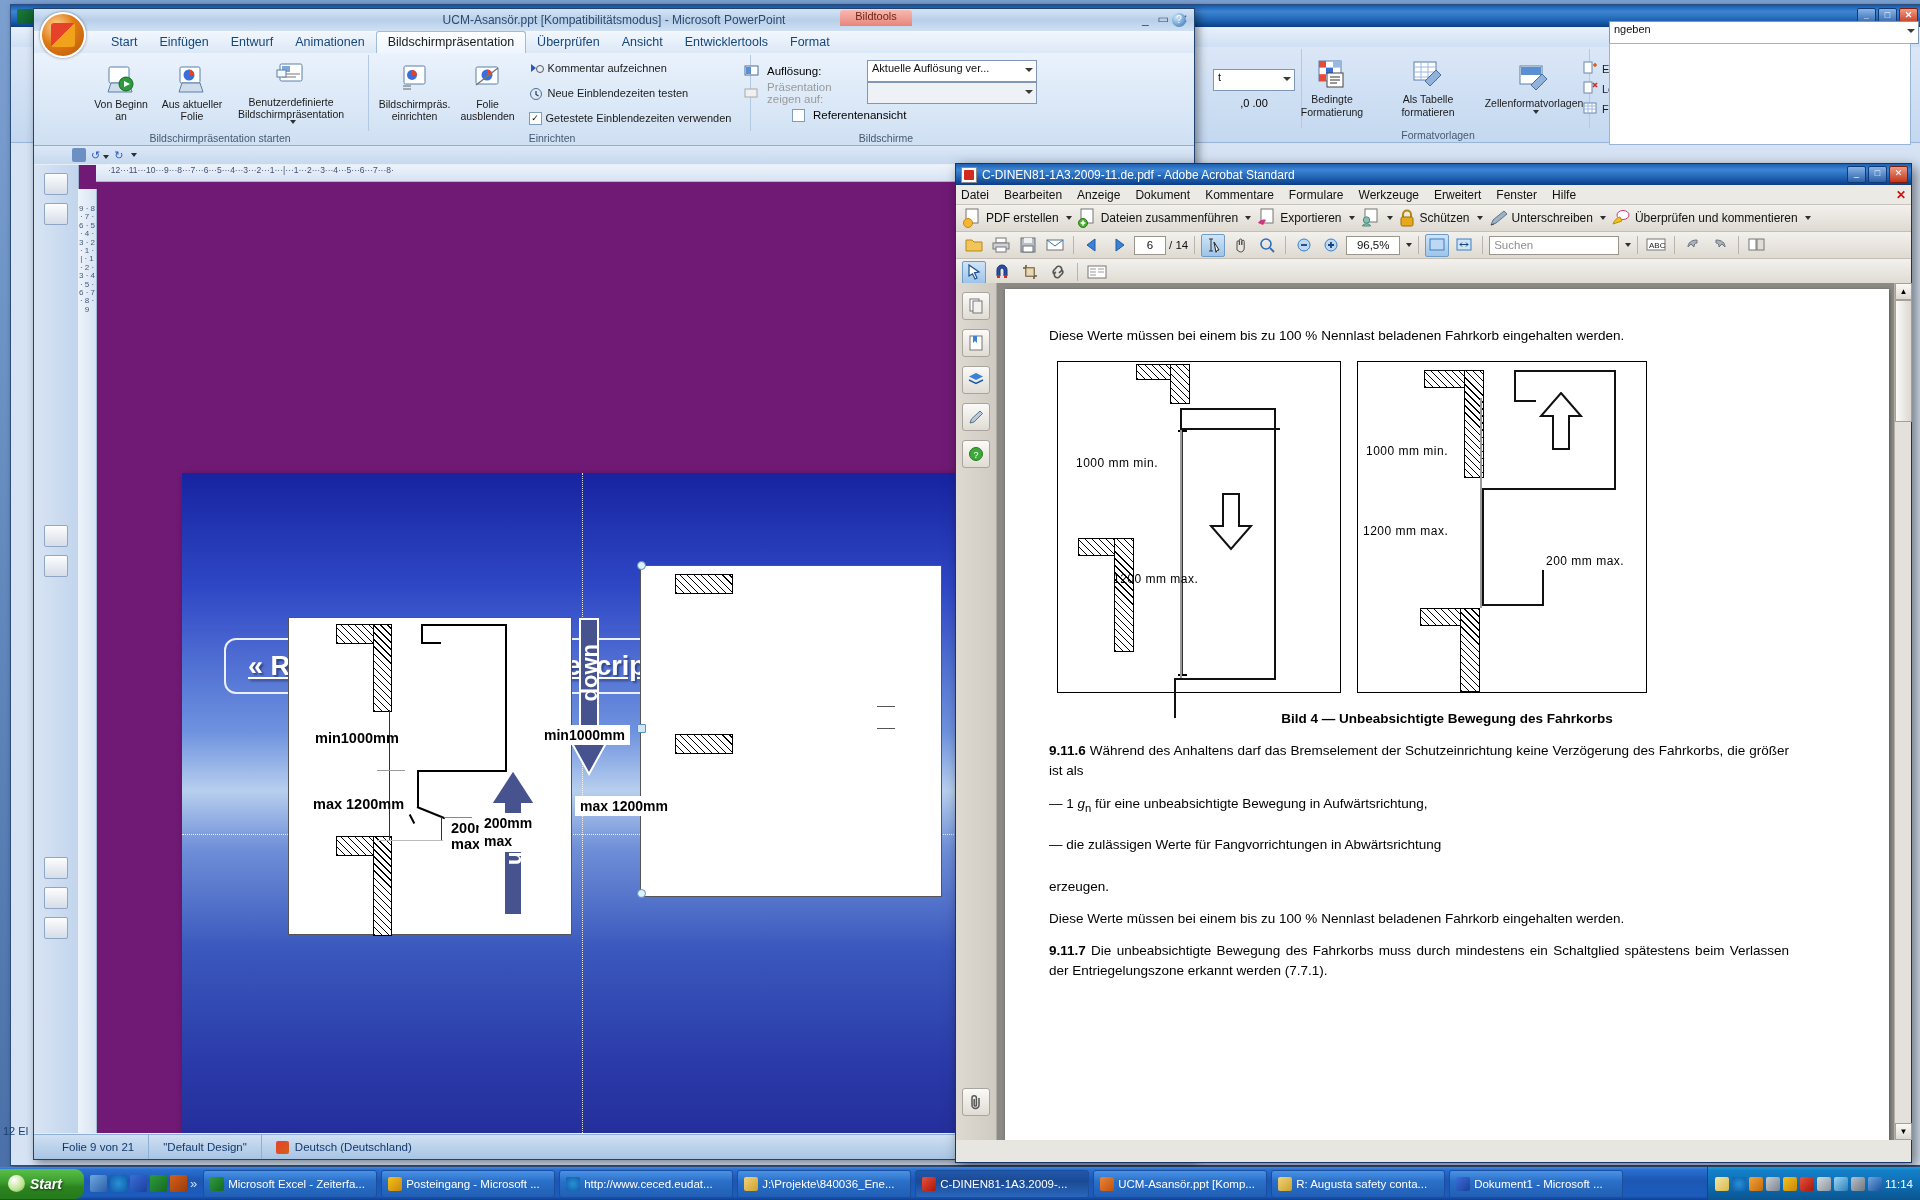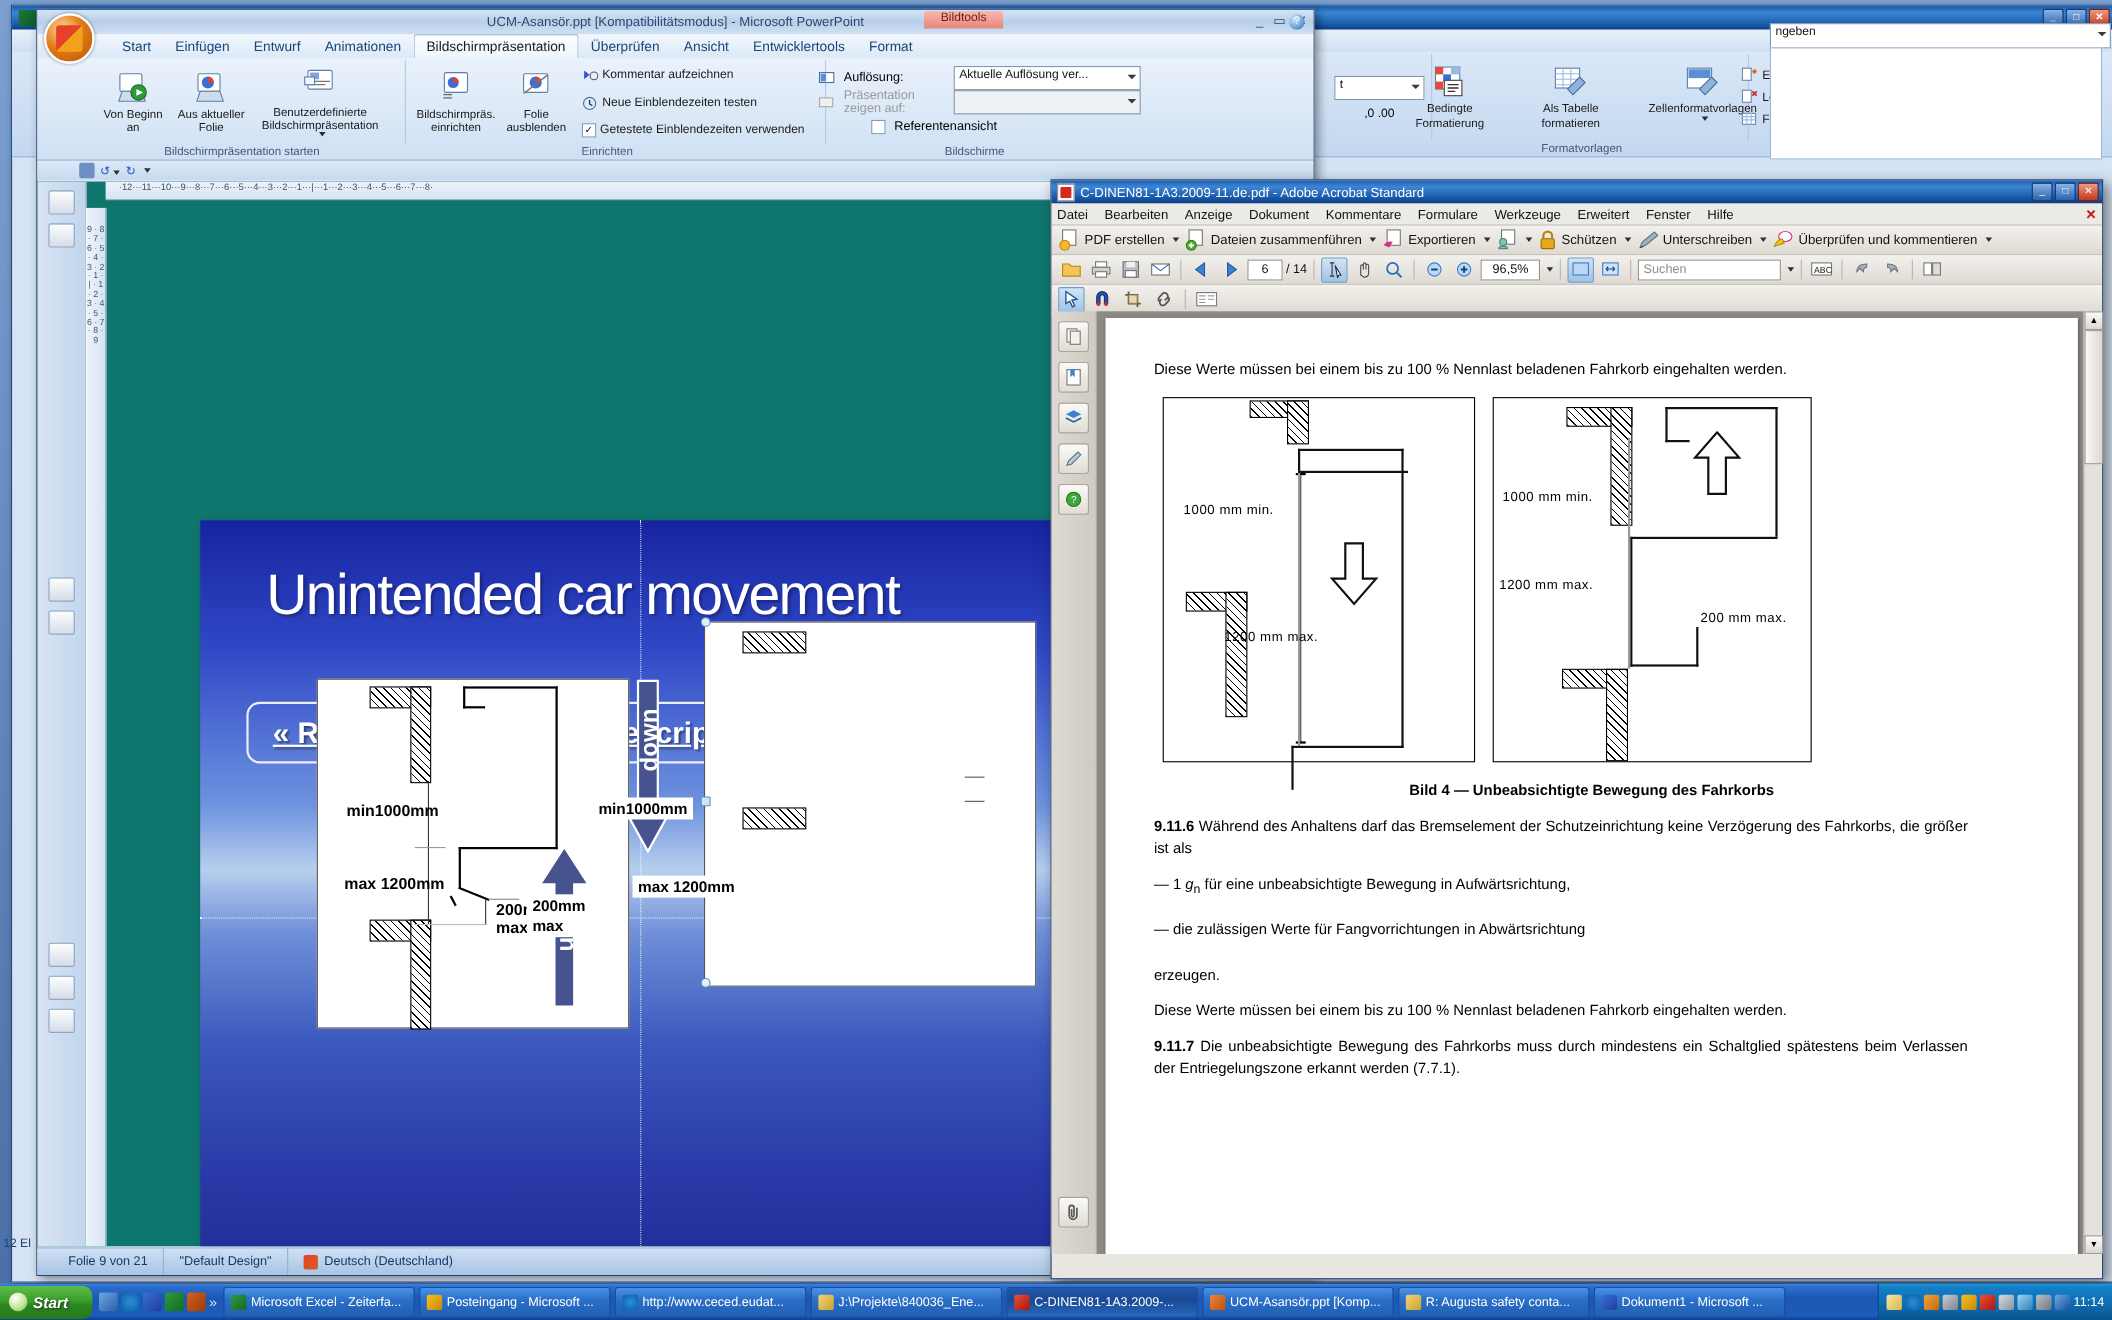--- a/index.html
+++ b/index.html
@@ -62,21 +62,21 @@
   .combo{height:18px;border:1px solid #8098b5;background:#fff;font-size:11px;padding:1px 14px 1px 4px;
      position:relative;color:#111;overflow:hidden;white-space:nowrap;}
   .combo:after{content:"";position:absolute;right:3px;top:7px;border-left:4px solid transparent;
      border-right:4px solid transparent;border-top:4px solid #3a3a3a;}
   .combo.disabled{background:#eef1f5;color:#a0a0a0;}
 
   #qat{height:18px;background:linear-gradient(to bottom,#dbe8f8,#c7d9ee);display:flex;align-items:center;
      padding-left:38px;gap:5px;font-size:11px;color:#2a4a70;}
 
   
-  #slide-pane{position:absolute;left:0;right:0;top:156px;bottom:26px;background:#0f766e;overflow:hidden;}
+  #slide-pane{position:absolute;left:0;right:0;top:156px;bottom:26px;background:#701a75;overflow:hidden;}
   #vruler{position:absolute;left:44px;top:0;width:18px;bottom:0;background:linear-gradient(to right,#eef3fa,#d7e3f2);
      border-right:1px solid #a4b8d2;font-size:8px;color:#44587a;text-align:center;padding-top:16px;line-height:1.05;margin-top:24px;}
   #hruler{position:absolute;left:62px;right:0;top:0;height:16px;background:linear-gradient(to bottom,#eef3fa,#d7e3f2);
      border-bottom:1px solid #a4b8d2;font-size:8.5px;color:#3d5070;white-space:nowrap;padding-left:12px;}
   #leftbar{position:absolute;left:0;top:0;width:44px;bottom:0;background:linear-gradient(to right,#d8e4f4,#c2d5ec);
      border-right:1px solid #9db3d0;}
   .lb-icon{width:22px;height:20px;margin:8px auto;background:linear-gradient(to bottom,#fdfdfd,#d5dde9);
      border:1px solid #8fa6c4;border-radius:2px;}
 
   
@@ -215,21 +215,21 @@
 
     <div class="ribgroup" style="left:1196px;width:78px;">
       <div class="combo" style="width:62px">t</div>
       <div style="display:flex;gap:4px;margin-top:6px">
         <span style="font-size:11px">,0 .00</span>
       </div>
       <div class="gname"></div>
     </div>
 
     <div class="ribgroup" style="left:1276px;width:286px;">
-      <div style="display:flex;gap:20px;">
+      <div style="display:flex;gap:6px;align-items:center;">
         <div class="bigbtn">
           <svg class="bigicon" viewBox="0 0 34 32">
             <rect x="4" y="2" width="22" height="20" fill="#fff" stroke="#5b7fa8"></rect>
             <rect x="4" y="2" width="7" height="6.6" fill="#e84a3a"></rect>
               <rect x="11" y="8.6" width="7" height="6.6" fill="#3a6fd8"></rect>
             <rect x="4" y="15.2" width="7" height="6.8" fill="#e84a3a"></rect>
               <rect x="18" y="2" width="8" height="6.6" fill="#9bb8e0"></rect>
             <rect x="12" y="14" width="16" height="14" fill="#fff" stroke="#444"></rect>
             <path d="M15 18h10M15 21h10M15 24h7" stroke="#333" stroke-width="1.2"></path>
           </svg>
@@ -466,21 +466,20 @@
       <div class="lb-icon"></div>
     </div>
 
     <div id="hruler">·12···11···10···9···8···7···6···5···4···3···2···1···|···1···2···3···4···5···6···7···8·</div>
     <div id="vruler">9 · 8 · 7 · 6 · 5 · 4 · 3 · 2 · 1 · | · 1 · 2 · 3 · 4 · 5 · 6 · 7 · 8 · 9</div>
 
     <div id="slide">
       <div class="guide-v" style="left:400px"></div>
       <div class="guide-h" style="top:361px"></div>
 
-      <div class="slide-title">Unintended car movement</div>
       <div class="subtitle-box">
         <span>« Required distances – description »</span>
       </div>
 
       <div class="draw" style="left:106px;top:144px;width:282px;height:316px;">
 
         <div class="hatch abs" style="left:47px;top:6px;width:54px;height:18px;"></div>
         <div class="hatch abs" style="left:84px;top:6px;width:17px;height:86px;"></div>
 
         <div class="blk" style="left:132px;top:6px;width:2px;height:20px;"></div>

